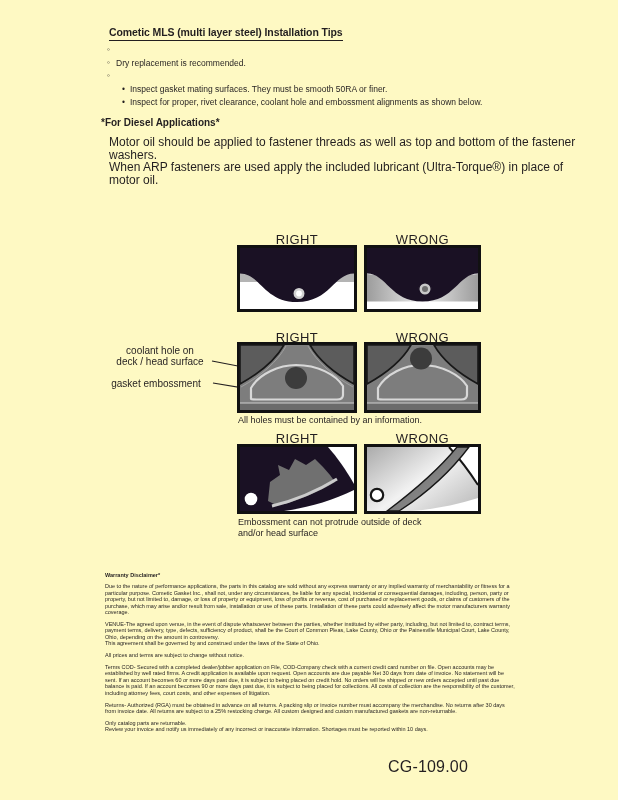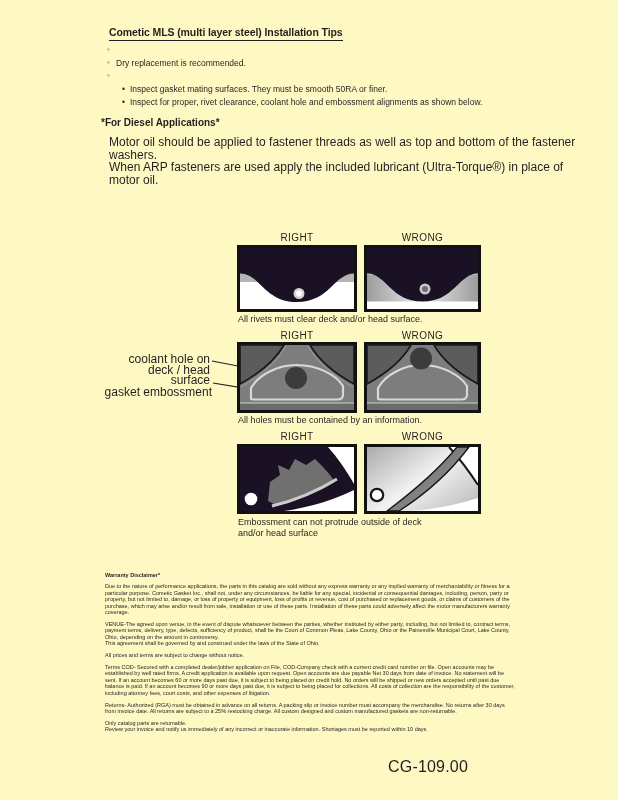--- a/index.html
+++ b/index.html
@@ -16,33 +16,33 @@
   .bullets{position:absolute;left:107px;top:44px;font-size:8.5px;line-height:12.9px;width:480px;}
   .brow{display:flex;}
   .brow.sub{padding-left:15px;}
   .m1{width:9px;font-size:8px;flex:0 0 9px;}
   .m2{width:8px;font-size:8.5px;flex:0 0 8px;}
 
   .dheading{position:absolute;left:101px;top:117px;font-size:10px;font-weight:bold;}
   .para{position:absolute;left:109px;width:480px;font-size:12px;line-height:12.6px;white-space:pre-line;}
   .p1{top:136px}.p2{top:166px}.p3{top:207px}
 
-  .dlabel{position:absolute;font-size:10px;letter-spacing:0.4px;text-align:center;width:120px;}
+  .dlabel{position:absolute;font-size:13px;letter-spacing:0.4px;text-align:center;width:120px;}
   .r1{top:232px}.r2{top:330px}.r3{top:431px}
   .colL{left:237px}.colR{left:364px;width:117px}
 
   .dbox{position:absolute;display:block;}
   .box1L{left:237px;top:245px}.box1R{left:364px;top:245px}
   .box2L{left:237px;top:342px}.box2R{left:364px;top:342px}
   .box3L{left:237px;top:444px}.box3R{left:364px;top:444px}
 
   .caption{position:absolute;left:238px;font-size:9px;line-height:11px;white-space:pre-line;width:300px;}
   .cap1{top:314px}.cap2{top:415px}.cap3{top:517px}
 
-  .sideLabel{position:absolute;font-size:12px;line-height:10.5px;text-align:right;white-space:pre-line;margin-top:8px;}
+  .sideLabel{position:absolute;font-size:10px;line-height:10.5px;text-align:center;white-space:pre-line;}
   .coolant{left:110px;top:346px;width:100px;}
   .gasket{left:100px;top:379px;width:112px;}
   .leader{position:absolute;left:210px;top:355px;}
 
   .warranty{position:absolute;left:105px;top:572px;width:410px;font-size:5.5px;line-height:6.4px;}
   .warranty .whead{font-weight:bold;margin:0 0 5px 0;}
   .warranty p{margin:0 0 5.5px 0;white-space:pre-line;}
 
   .footerCode{position:absolute;left:388px;top:758px;font-size:16px;letter-spacing:0.2px;}
 </style>
@@ -99,21 +99,20 @@
           <stop offset="1" stop-color="#e6e6e6"></stop>
       </linearGradient>
     </defs>
     <rect x="1.5" y="1.5" width="114" height="64" style="fill:#ffffff;stroke:var(--frame);stroke-width:3"></rect>
     <path d="M3,29 C27,31 43,44 55,56.5 L3,56.5 Z" fill="url(#wgL)"></path>
     <path d="M114,29 C90,31 74,44 62,56.5 L114,56.5 Z" fill="url(#wgR)"></path>
     <path d="M3,3 H114 V28.5 C94.5,28.5 90.5,56.5 58.5,56.5 C26.5,56.5 22.5,28.5 3,28.5 Z" style="fill:var(--ink)"></path>
     <circle cx="61" cy="44" r="6.2" style="fill:#c8c8c8;stroke:var(--ink);stroke-width:1.4"></circle>
     <circle cx="61" cy="44" r="3" style="fill:#6e6e6e"></circle>
   </svg>
-  <div class="caption cap1">All rivets must clear deck and/or head surface.</div>
 
   <div class="dlabel r2 colL">RIGHT</div>
   <div class="dlabel r2 colR">WRONG</div>
 
   <div class="sideLabel coolant">coolant hole on
 deck / head surface</div>
   <div class="sideLabel gasket">gasket embossment</div>
   <svg class="leader" width="92" height="40" viewBox="0 0 92 40">
     <line x1="2" y1="6" x2="85" y2="22" style="stroke:var(--text);stroke-width:1.1"></line>
     <line x1="3" y1="28" x2="51" y2="36" style="stroke:var(--text);stroke-width:1.1"></line>

